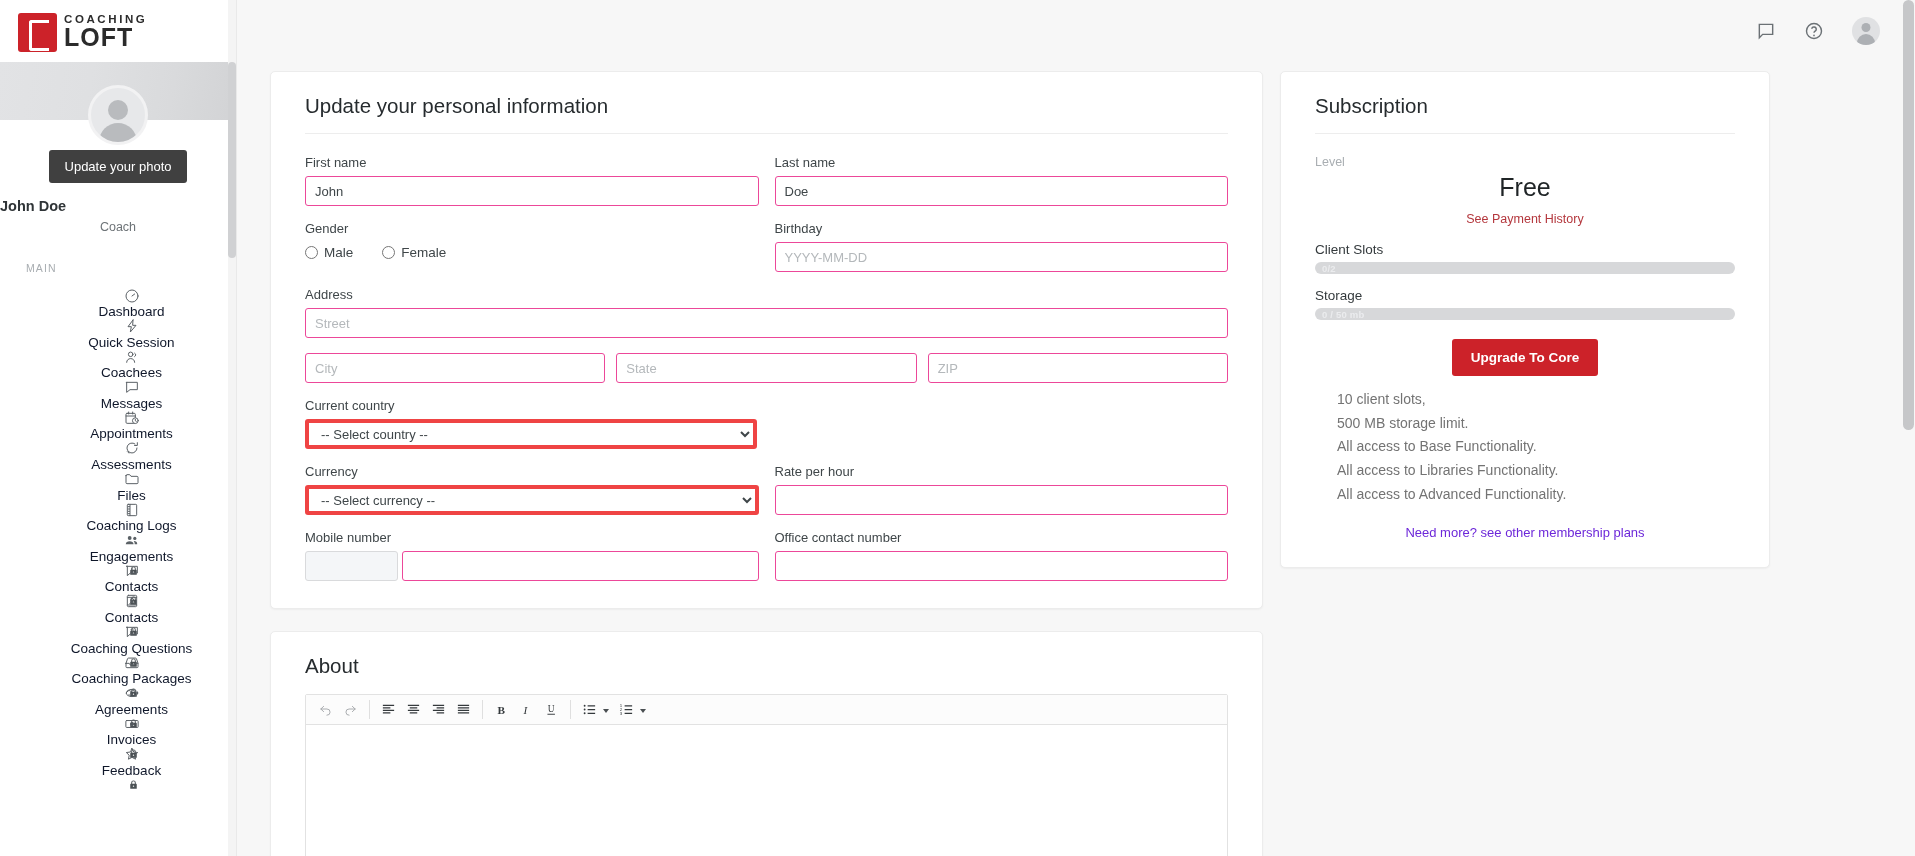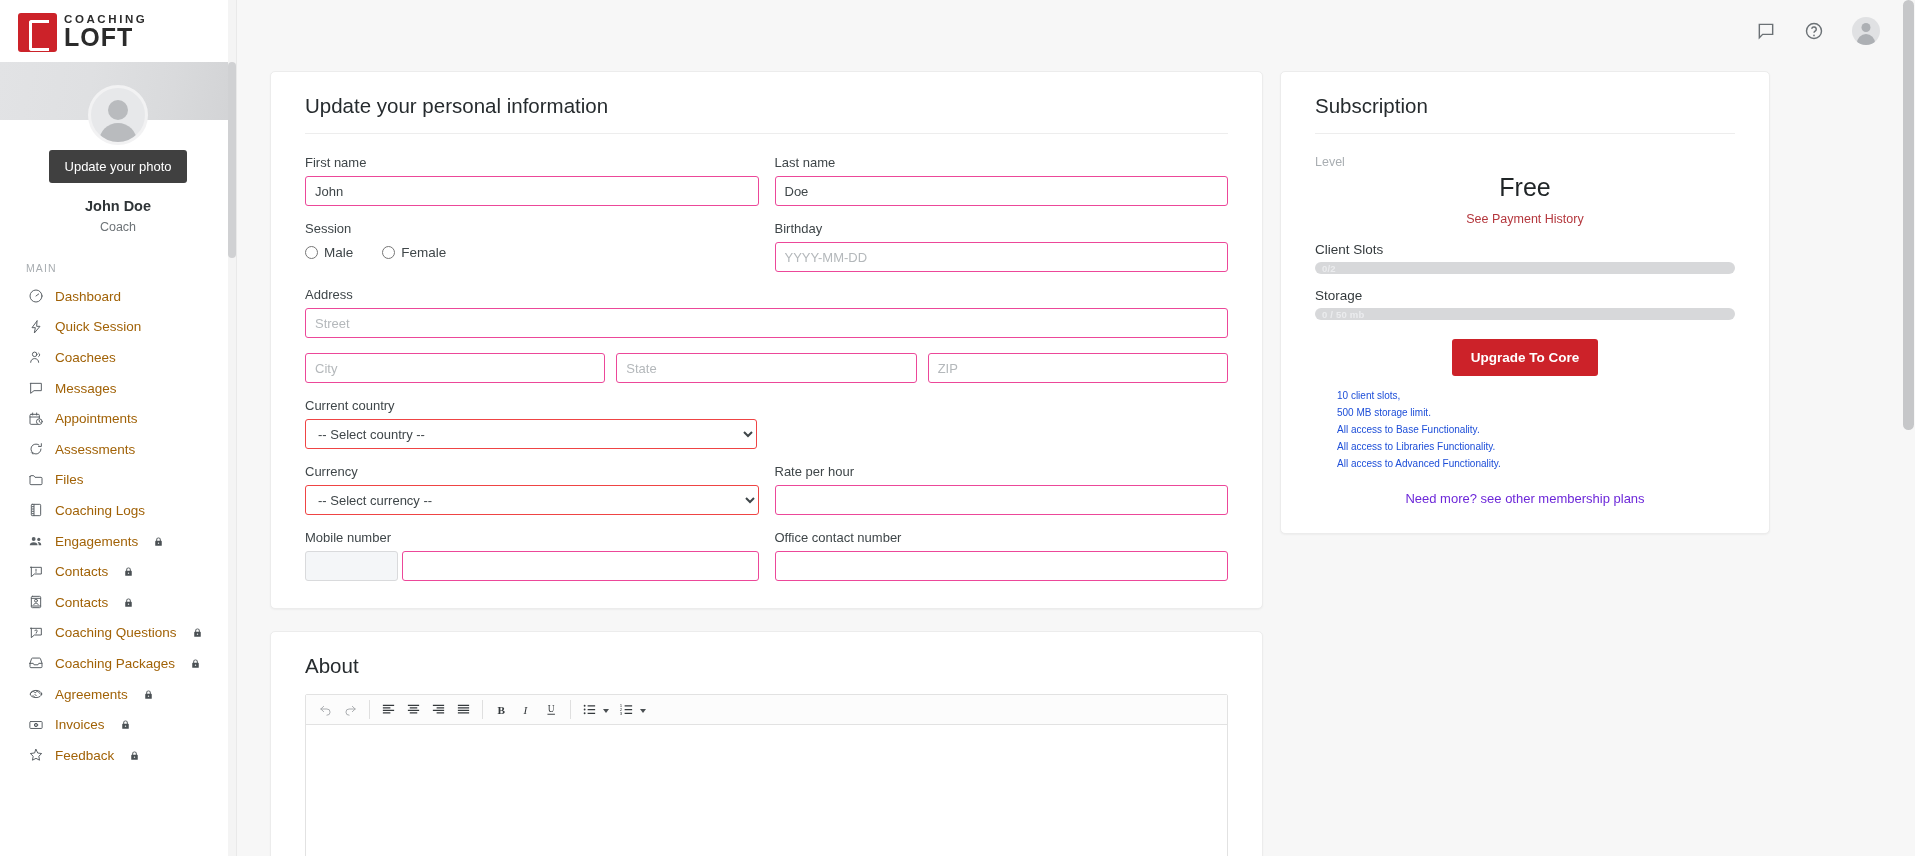--- a/index.html
+++ b/index.html
@@ -65,36 +65,36 @@
     position: absolute; left: 50%; transform: translateX(-50%); top: 35px;
     width: 38px; height: 28px; border-radius: 19px 19px 0 0; background: #b9bbbe;
   }
   .photo-btn-wrap { text-align: center; margin-top: 30px; }
   .photo-btn {
     background: #404040; color: #fff; border: none;
     font-size: 13px; padding: 9px 16px; border-radius: 3px;
     cursor: pointer; font-family: "Liberation Sans", sans-serif;
   }
   .user-name {
-    text-align: center; font-size: 14.5px; color: #2f3437;
+    font-size: 14.5px; color: #2f3437;
     margin-top: 15px; font-weight: 600;
   }
   .user-role {
     text-align: center; font-size: 12.5px; color: #6d7377; margin-top: 6px;
   }
 
   .nav-section-label {
     font-size: 10.5px; color: #a8adb1; letter-spacing: 1.1px;
     padding: 28px 0 7px 26px;
   }
   .nav { padding-bottom: 10px; }
   .nav-item {
-    display: flex; align-items: center; gap: 11px;
+    display: flex; align-items: center; 
     padding: 6px 0 6px 27px; cursor: pointer;
-    font-size: 13.5px; color: #a16207; height: 30.6px;
+    font-size: 13.5px; color: #0f172a; height: 30.6px; flex-direction: column;
   }
   .nav-ic {
     width: 17px; height: 17px; flex: 0 0 17px;
     display: flex; align-items: center; justify-content: center; color: #5b6166;
   }
   .nav-ic svg { width: 16px; height: 16px; display: block; }
   .nav-label { white-space: nowrap; }
   .lock-ic { width: 11px; height: 13px; margin-left: 4px; flex: 0 0 11px; }
   .lock-ic svg { width: 11px; height: 13px; display: block; }
 
@@ -158,21 +158,21 @@
   label.fl {
     display: block; font-size: 13px; color: #3f4649; margin-bottom: 6px;
   }
   .inp {
     width: 100%; height: 30px; border: 1px solid #ec4899; border-radius: 3px;
     padding: 0 9px; font-size: 13px; color: #3f4649; background: #fff;
     font-family: "Liberation Sans", sans-serif; outline: none;
   }
   .inp::placeholder { color: #b4b8bb; }
   .sel {
-    width: 100%; height: 30px; border: 1px solid #ef4444; border-radius: 3px;
+    width: 100%; height: 30px; border: 4px solid #ef4444; border-radius: 3px;
     padding: 0 8px; font-size: 13px; color: #3f4649; background: #fff;
     font-family: "Liberation Sans", sans-serif; outline: none;
   }
   .radios { display: flex; align-items: flex-start; gap: 8px; padding-top: 3px; }
   .radio-item {
     display: flex; align-items: center; gap: 6px;
     font-size: 13.5px; color: #3f4649; margin-right: 21px; cursor: pointer;
   }
   .radio-item input { width: 13px; height: 13px; accent-color: #888; margin: 0; }
   .addr-row { display: flex; gap: 11px; }
@@ -203,21 +203,21 @@
   .meter span {
     position: absolute; left: 7px; top: 50%; transform: translateY(-50%);
     font-size: 9.5px; color: #ebecee; font-weight: 700; letter-spacing: .2px;
   }
   .upg-wrap { text-align: center; margin: 19px 0 12px; }
   .upg-btn {
     background: #cc2229; color: #fff; border: none; border-radius: 3px;
     font-size: 13.5px; font-weight: 600; padding: 11px 19px; cursor: pointer;
     font-family: "Liberation Sans", sans-serif;
   }
-  .feat { font-size: 10px; color: #1d4ed8; line-height: 1.69; padding-left: 22px; }
+  .feat { font-size: 14px; color: #737373; line-height: 1.69; padding-left: 22px; }
   .sub-foot {
     display: block; text-align: center; font-size: 13px;
     color: #6d28d9; text-decoration: none; margin-top: 19px; cursor: pointer;
   }
 
   
   .about-card { margin-top: 22px; padding-bottom: 0; }
   .editor { border: 1px solid #e2e2e2; border-radius: 2px; }
   .ed-toolbar {
     display: flex; align-items: center; height: 30px;
@@ -521,21 +521,21 @@
               <input class="inp" value="John" style="">
             </div>
             <div class="fg half">
               <label class="fl">Last name</label>
               <input class="inp" value="Doe" style="">
             </div>
           </div>
 
           <div class="row">
             <div class="fg half">
-              <label class="fl">Session</label>
+              <label class="fl">Gender</label>
               <div class="radios">
                 <label class="radio-item">
                   <input type="radio" name="gender" style="">
                   <span>Male</span>
                 </label>
                 <label class="radio-item">
                   <input type="radio" name="gender" style="">
                   <span>Female</span>
                 </label>
               </div>

